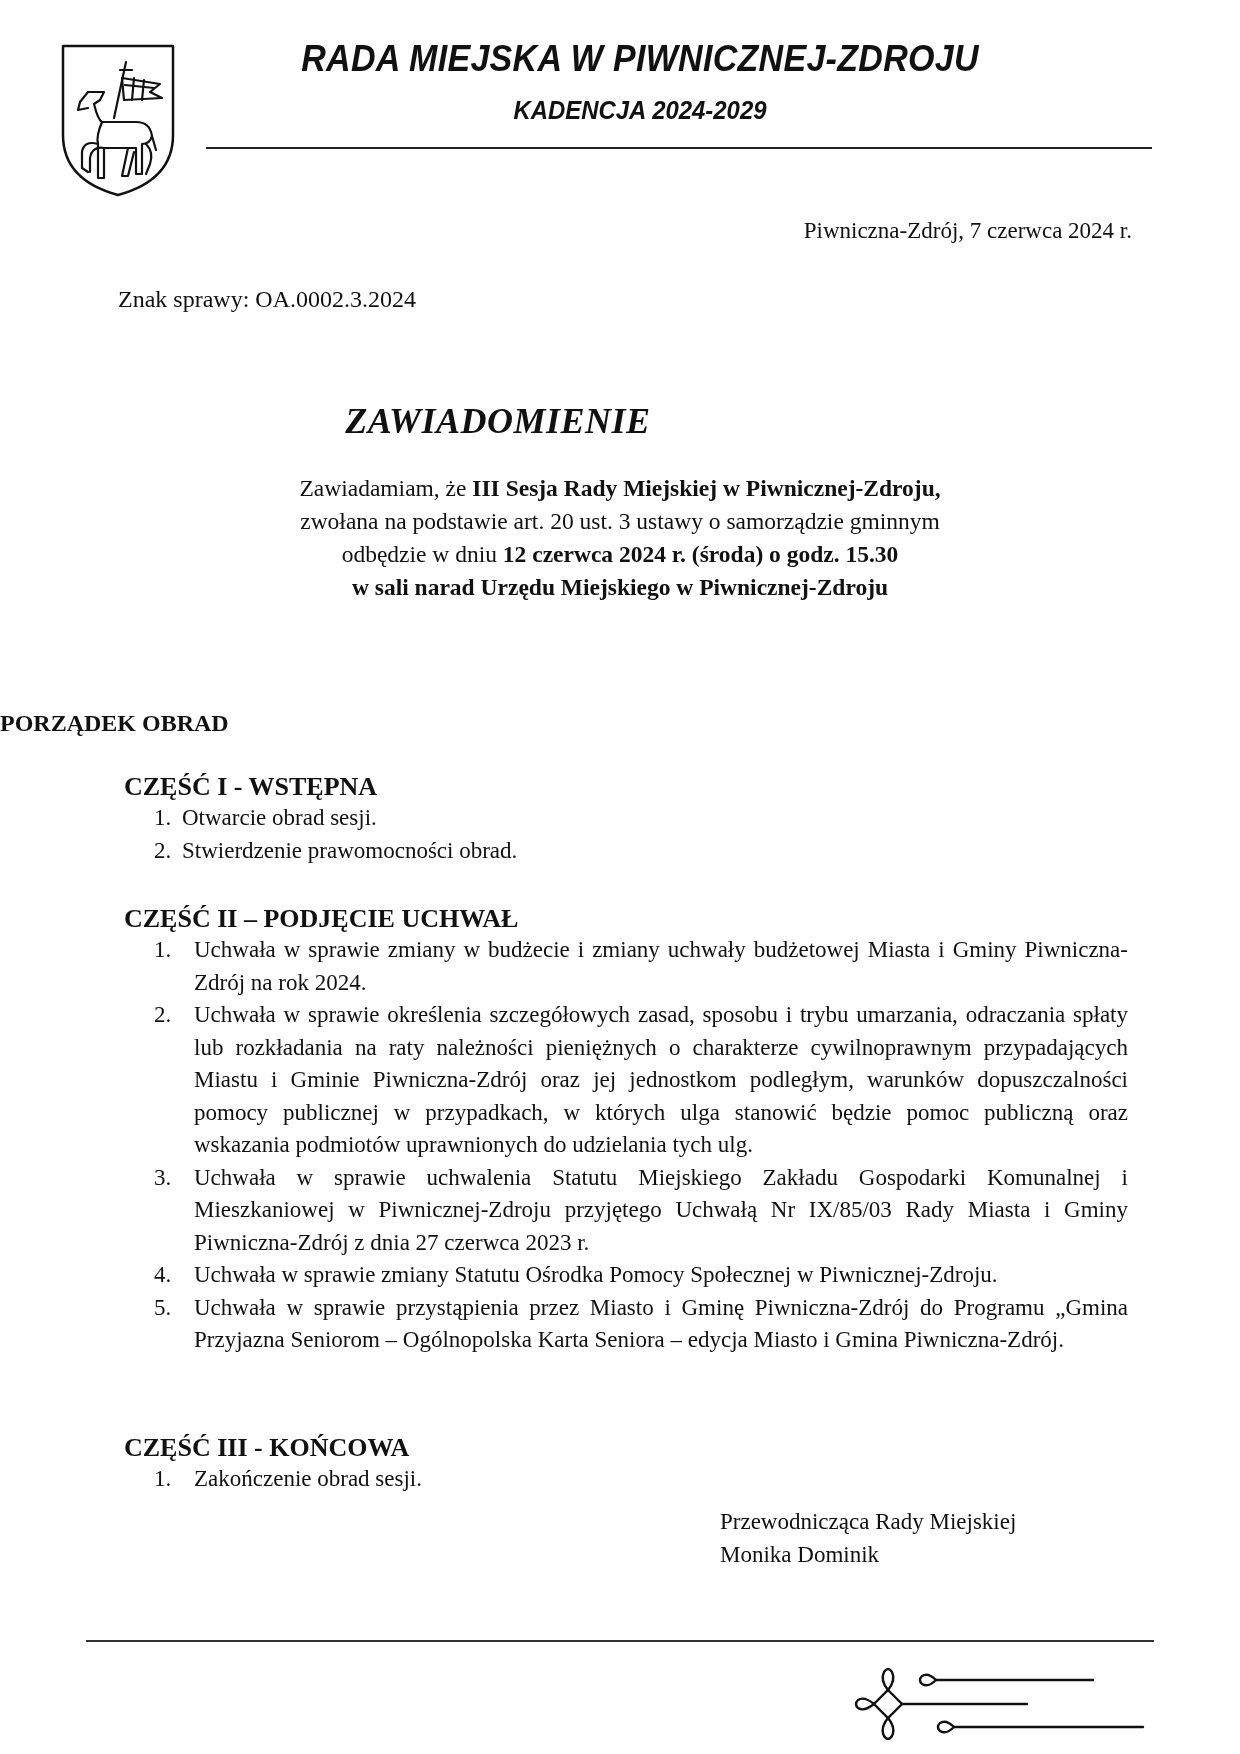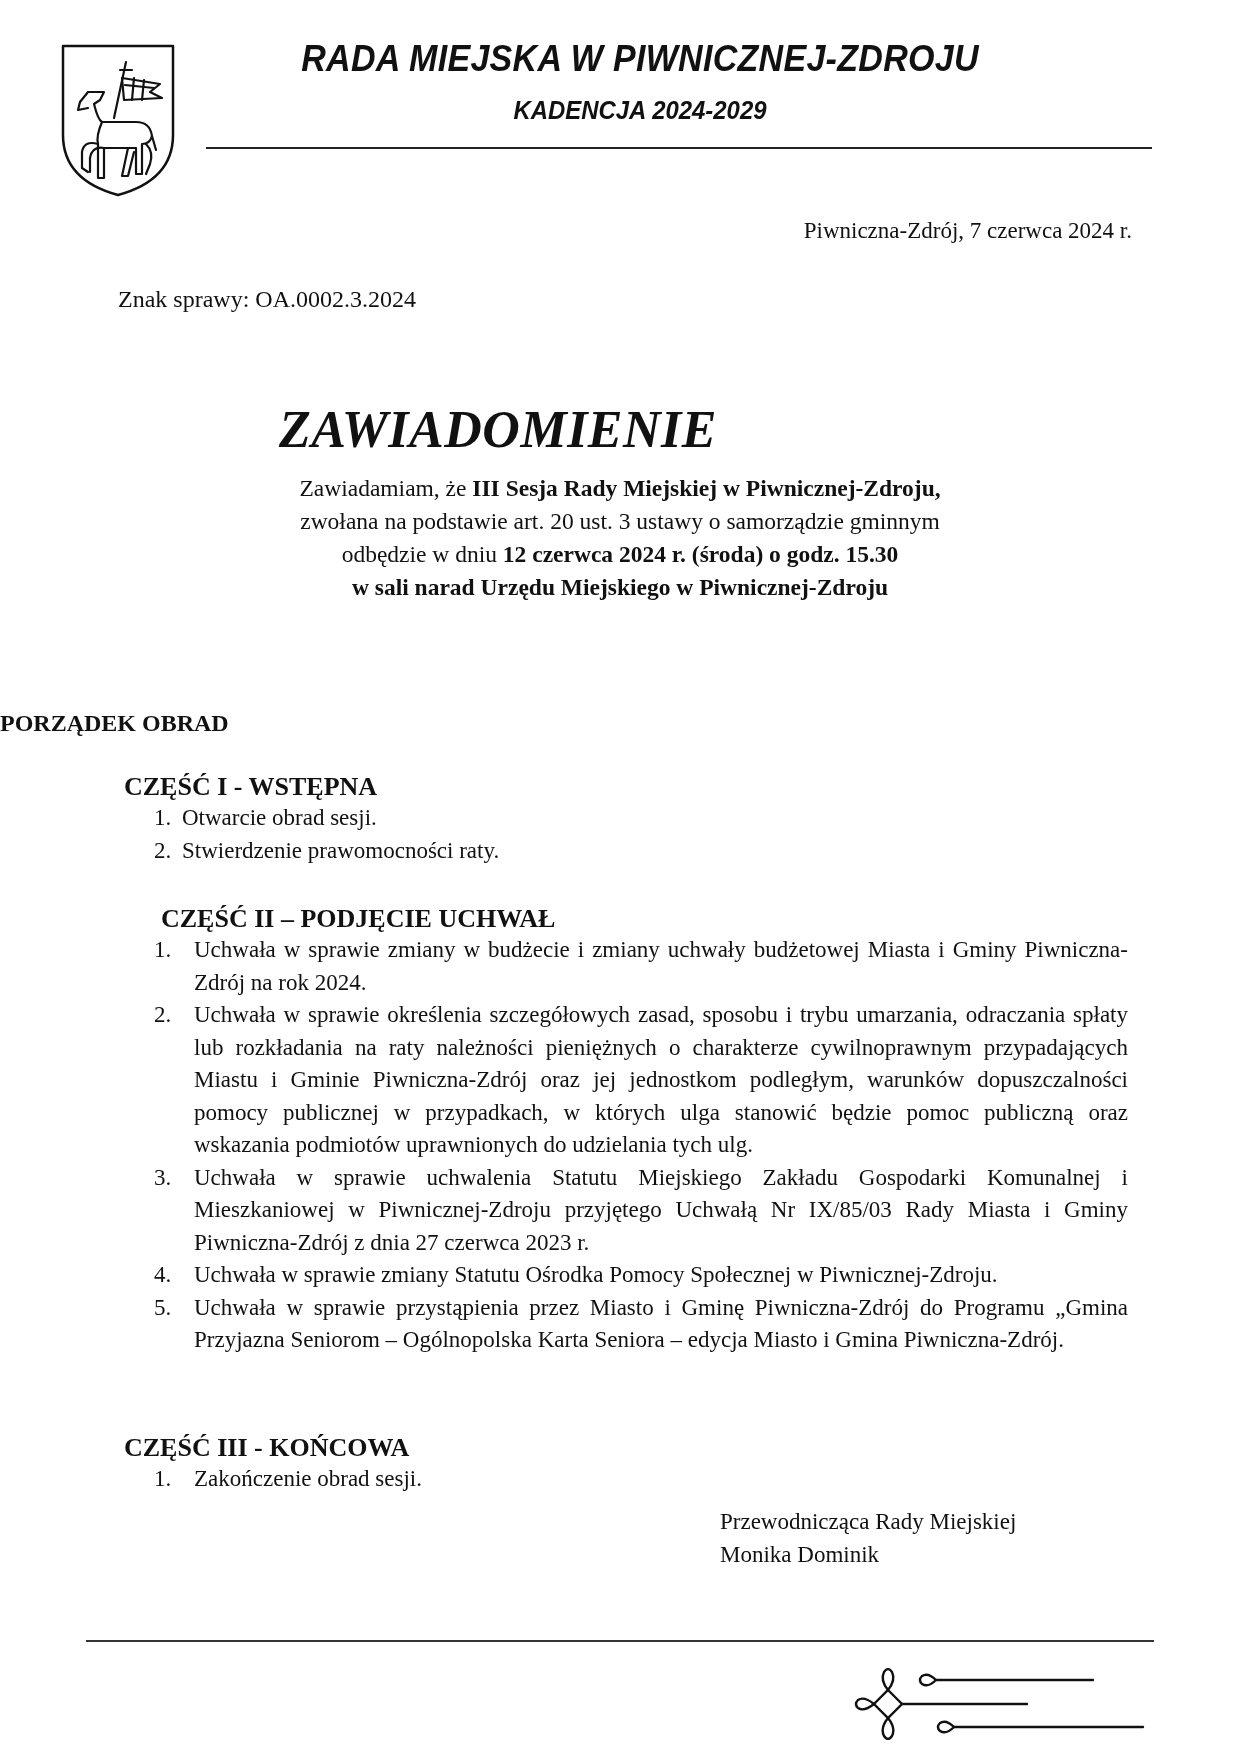--- a/index.html
+++ b/index.html
@@ -49,21 +49,21 @@
       font-size: 23px;
     }
     .ref-line {
       left: 118px; top: 286px;
       font-size: 24px;
     }
 
     .main-title {
       left: 0; width: 996px; top: 400px;
       text-align: center;
-      font-size: 52px; font-weight: bold; font-style: italic;
+      font-size: 36px; font-weight: bold; font-style: italic;
       letter-spacing: 0.5px;
     }
 
     .intro {
       left: 180px; width: 880px; top: 472px;
       text-align: center;
       font-size: 23.5px; line-height: 33px;
     }
     .intro .line { display: block; white-space: nowrap; }
     .b { font-weight: bold; }
@@ -148,24 +148,24 @@
   <span class="line">zwołana na podstawie art. 20 ust. 3 ustawy o samorządzie gminnym</span>
   <span class="line"><span>odbędzie w dniu </span><span class="b">12 czerwca 2024 r. (środa) o godz. 15.30</span></span>
   <span class="line b">w sali narad Urzędu Miejskiego w Piwnicznej-Zdroju</span>
 </div>
 
 <div class="abs agenda-title">PORZĄDEK OBRAD</div>
 
 <div class="abs section-head" style="top:772px;">CZĘŚĆ I - WSTĘPNA</div>
 <div class="abs list simple" style="top:802px;">
   <div class="item"><span class="num">1.</span><span>Otwarcie obrad sesji.</span></div>
-  <div class="item"><span class="num">2.</span><span>Stwierdzenie prawomocności raty.</span></div>
+  <div class="item"><span class="num">2.</span><span>Stwierdzenie prawomocności obrad.</span></div>
 </div>
 
-<div class="abs section-head" style="top:904px;margin-left:37px;">CZĘŚĆ II – PODJĘCIE UCHWAŁ</div>
+<div class="abs section-head" style="top:904px;">CZĘŚĆ II – PODJĘCIE UCHWAŁ</div>
 <div class="abs list" style="top:934px;">
   <div class="item"><span class="num">1.</span><span>Uchwała w sprawie zmiany w budżecie i zmiany uchwały budżetowej Miasta i Gminy Piwniczna-Zdrój na rok 2024.</span></div>
   <div class="item"><span class="num">2.</span><span>Uchwała w sprawie określenia szczegółowych zasad, sposobu i trybu umarzania, odraczania spłaty lub rozkładania na raty należności pieniężnych o charakterze cywilnoprawnym przypadających  Miastu i Gminie Piwniczna-Zdrój oraz jej jednostkom podległym, warunków dopuszczalności pomocy publicznej w przypadkach, w których ulga stanowić będzie pomoc publiczną oraz wskazania podmiotów uprawnionych do udzielania tych ulg.</span></div>
   <div class="item"><span class="num">3.</span><span>Uchwała w sprawie uchwalenia Statutu Miejskiego Zakładu Gospodarki Komunalnej i Mieszkaniowej w Piwnicznej-Zdroju przyjętego Uchwałą Nr IX/85/03 Rady Miasta i Gminy Piwniczna-Zdrój z dnia 27 czerwca 2023 r.</span></div>
   <div class="item"><span class="num">4.</span><span>Uchwała w sprawie zmiany Statutu Ośrodka Pomocy Społecznej w Piwnicznej-Zdroju.</span></div>
   <div class="item"><span class="num">5.</span><span>Uchwała w sprawie przystąpienia przez Miasto i Gminę Piwniczna-Zdrój do Programu „Gmina Przyjazna Seniorom – Ogólnopolska Karta Seniora – edycja Miasto i Gmina Piwniczna-Zdrój.</span></div>
 </div>
 
 <div class="abs section-head" style="top:1433px;">CZĘŚĆ III - KOŃCOWA</div>
 <div class="abs list" style="top:1463px;">

